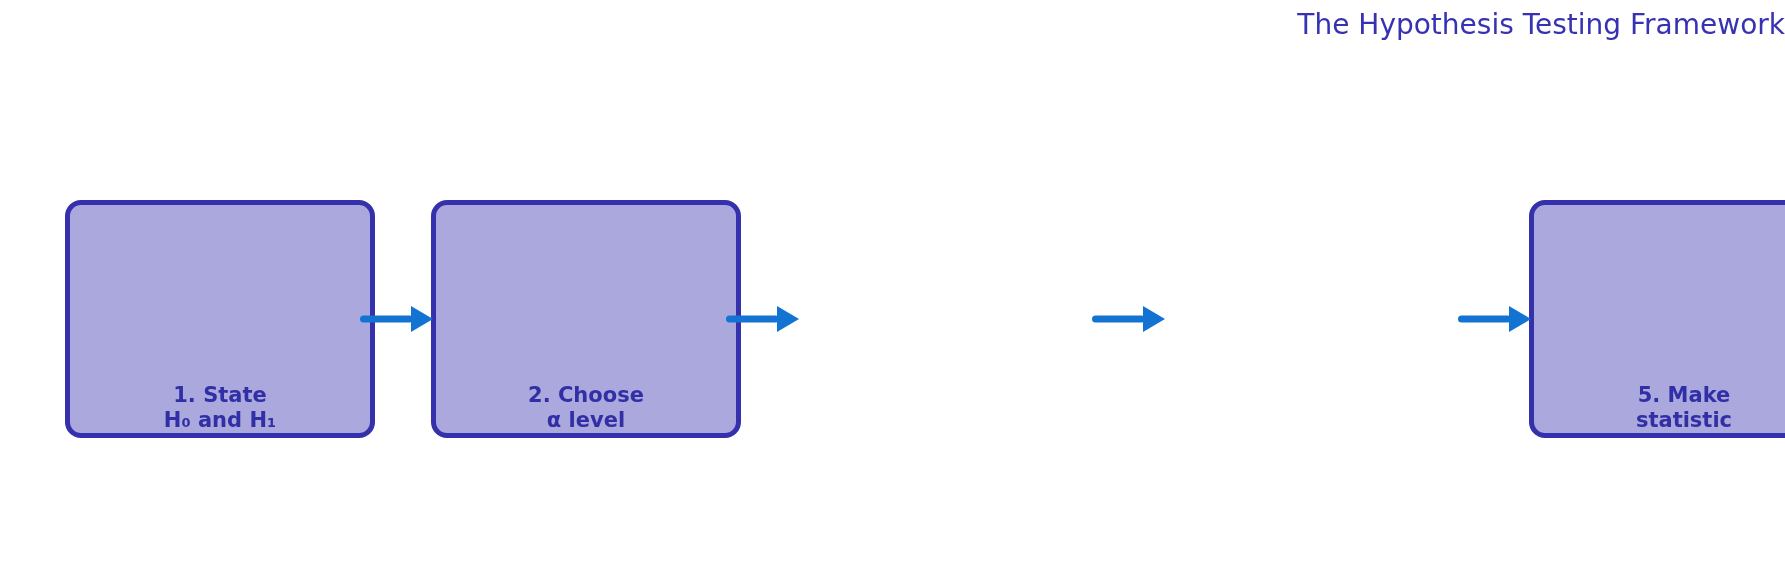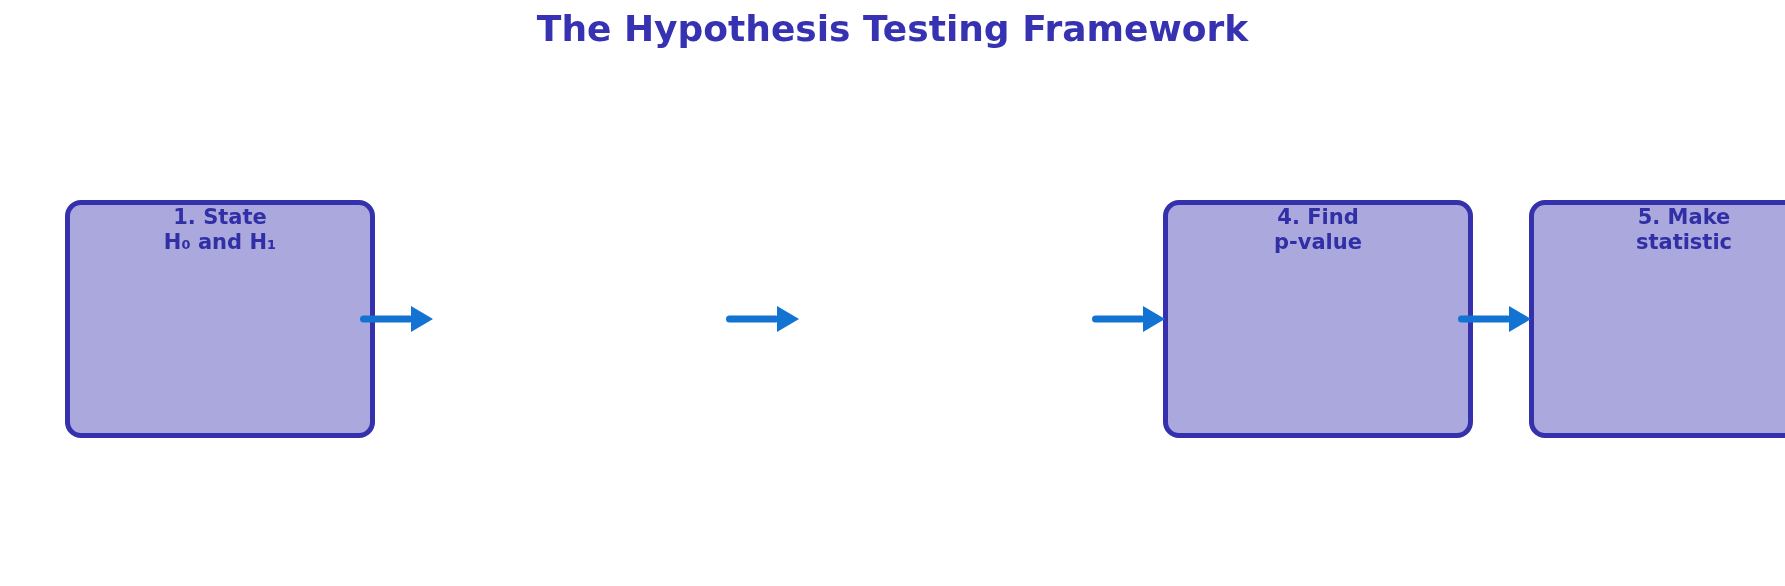--- a/index.html
+++ b/index.html
@@ -13,37 +13,37 @@
     height: 586px;
     background: var(--bg, #ffffff);
     overflow: hidden;
     font-family: "DejaVu Sans", "Liberation Sans", sans-serif;
   }
   .diagram-title {
     position: absolute;
     top: 8px;
     left: 0;
     width: 100%;
-    text-align: center;
-    font-size: 36px;
-    font-weight: bold;
+    text-align: right;
+    font-size: 28px;
+    font-weight: normal;
     color: var(--title-color, #3632b2);
     white-space: nowrap;
   }
   .step-box {
     position: absolute;
     top: 200px;
     width: 310px;
     height: 238px;
     box-sizing: border-box;
     background: var(--box-fill, #aaa8dc);
     border: 5px solid var(--box-border, #3531ad);
     border-radius: 16px;
     display: flex;
-    align-items: flex-start;
+    align-items: flex-end;
     justify-content: center;
   }
   .step-label {
     text-align: center;
     font-size: 21px;
     font-weight: bold;
     line-height: 25px;
     color: var(--box-text, #312fa6);
     white-space: nowrap;
   }
@@ -67,28 +67,28 @@
 
   <div class="diagram-title">The Hypothesis Testing Framework</div>
 
   <div class="step-box" style="left:65px">
     <div class="step-label">
       <div>1. State</div>
       <div>H₀ and H₁</div>
     </div>
   </div>
 
+  <div class="step-box" style="left:431px">
+    <div class="step-label">
+      <div>2. Choose</div>
+      <div>α level</div>
+    </div>
+  </div>
 
 
-  <div class="step-box" style="left:1163px">
-    <div class="step-label">
-      <div>4. Find</div>
-      <div>p-value</div>
-    </div>
-  </div>
 
   <div class="step-box" style="left:1529px">
     <div class="step-label">
       <div>5. Make</div>
       <div>statistic</div>
     </div>
   </div>
 
   <div class="flow-arrow" style="left:360px">
     <svg viewBox="0 0 73 26" aria-hidden="true">

